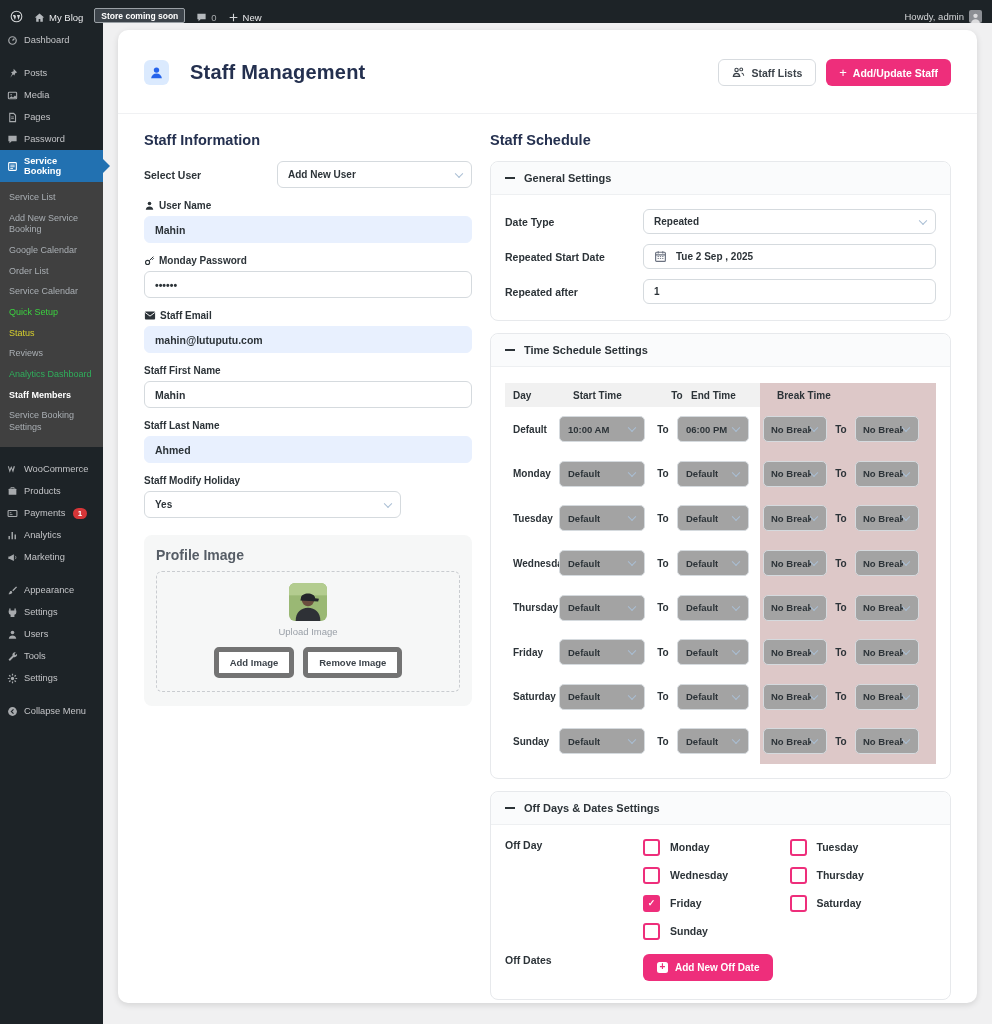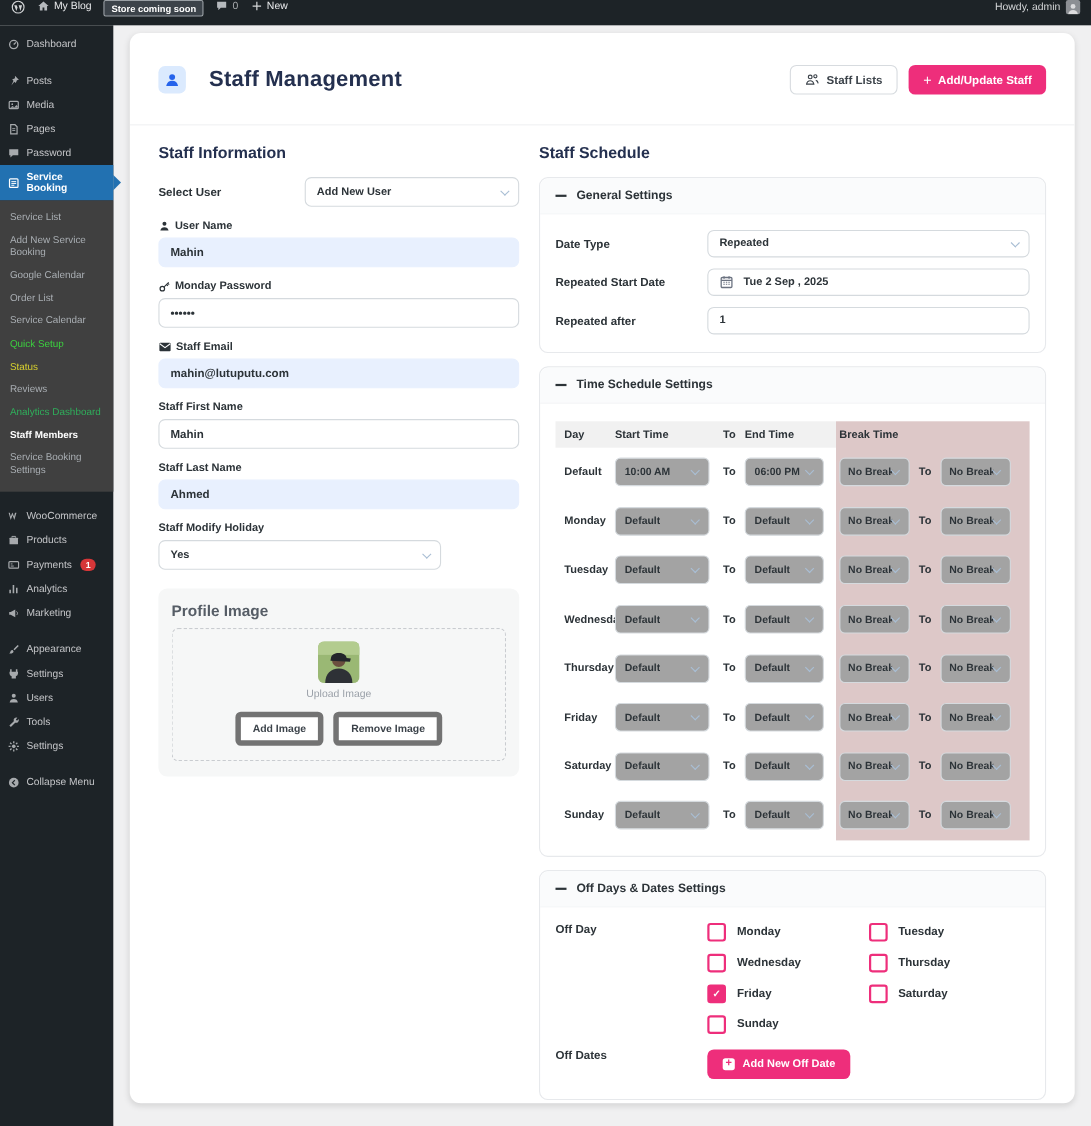--- a/index.html
+++ b/index.html
@@ -1,20 +1,20 @@
 <!DOCTYPE html>
 <html><head>
 <meta charset="utf-8">
 <style>
   html,body{margin:0;padding:0}
   body{width:992px;height:1024px;overflow:hidden;background:#f0f0f1;font-family:"Liberation Sans",sans-serif;-webkit-font-smoothing:antialiased}
   svg{display:block}
 
   
-  .adminbar{height:23px;background:#1d2327;color:#e9eaec;display:flex;align-items:flex-start;font-size:9.5px;padding:0 10px;gap:11px}
+  .adminbar{height:23px;background:#1d2327;color:#e9eaec;display:flex;align-items:flex-end;font-size:9.5px;padding:0 10px;gap:11px}
   .ab-item{display:flex;align-items:center;gap:4px;cursor:pointer}
   .ab-item svg{color:#b5b9bd}
   .ab-badge{border:1px solid #9aa0a5;background:#3c434a;color:#fff;font-size:8.5px;font-weight:bold;padding:1.5px 6px;border-radius:2px}
   .ab-count{color:#a7aaad}
   .ab-spacer{flex:1}
   .ab-right{display:flex;align-items:center;gap:5px;color:#d4d6d8;cursor:pointer}
   .ab-avatar{width:13px;height:13px;background:#8c8f94;border-radius:2px;display:flex;align-items:flex-end;justify-content:center;overflow:hidden}
 
   
   .layout{display:flex;height:1001px}
@@ -82,21 +82,21 @@
   .gsel{height:25px}
   .ginput{height:25px;font-size:10px}
   .date-input{display:flex;align-items:center;gap:9px}
   .cal-icon{color:#6b7280}
 
   
   .ttable{position:relative;margin-top:2px}
   .break-bg{position:absolute;top:0;right:0;bottom:0;width:176px;background:#ddc8c8}
   .thead{position:relative;display:flex;align-items:center;height:24px;font-size:10px;font-weight:bold;color:#2c3338}
   .thead-bg{position:absolute;left:0;top:0;height:24px;right:176px;background:#f1f1f1}
-  .c-day{width:54px;padding-left:8px;box-sizing:border-box;position:relative}
+  .c-day{width:68px;padding-left:8px;box-sizing:border-box;position:relative}
   .c-start{width:90px;position:relative}
   .c-to{width:28px;text-align:center;position:relative;font-size:10px;font-weight:bold;color:#2c3338}
   .c-end{width:76px;position:relative}
   .c-bpad{width:10px}
   .c-bsel{width:64px;position:relative}
   .trow{display:flex;align-items:center;height:44.6px;position:relative}
   .tday{width:54px;padding-left:8px;box-sizing:border-box;font-size:10px;font-weight:bold;color:#2c3338}
   .tsel{position:relative;height:26px;background:#a3a3a3;border:1px solid #d5dade;border-radius:5px;display:flex;align-items:center;padding:0 18px 0 8px;font-size:9.5px;font-weight:600;color:#2c3338;box-sizing:border-box;cursor:pointer}
   .tsel span{white-space:nowrap;overflow:hidden}
   .w-start{width:86px;margin-left:0}

